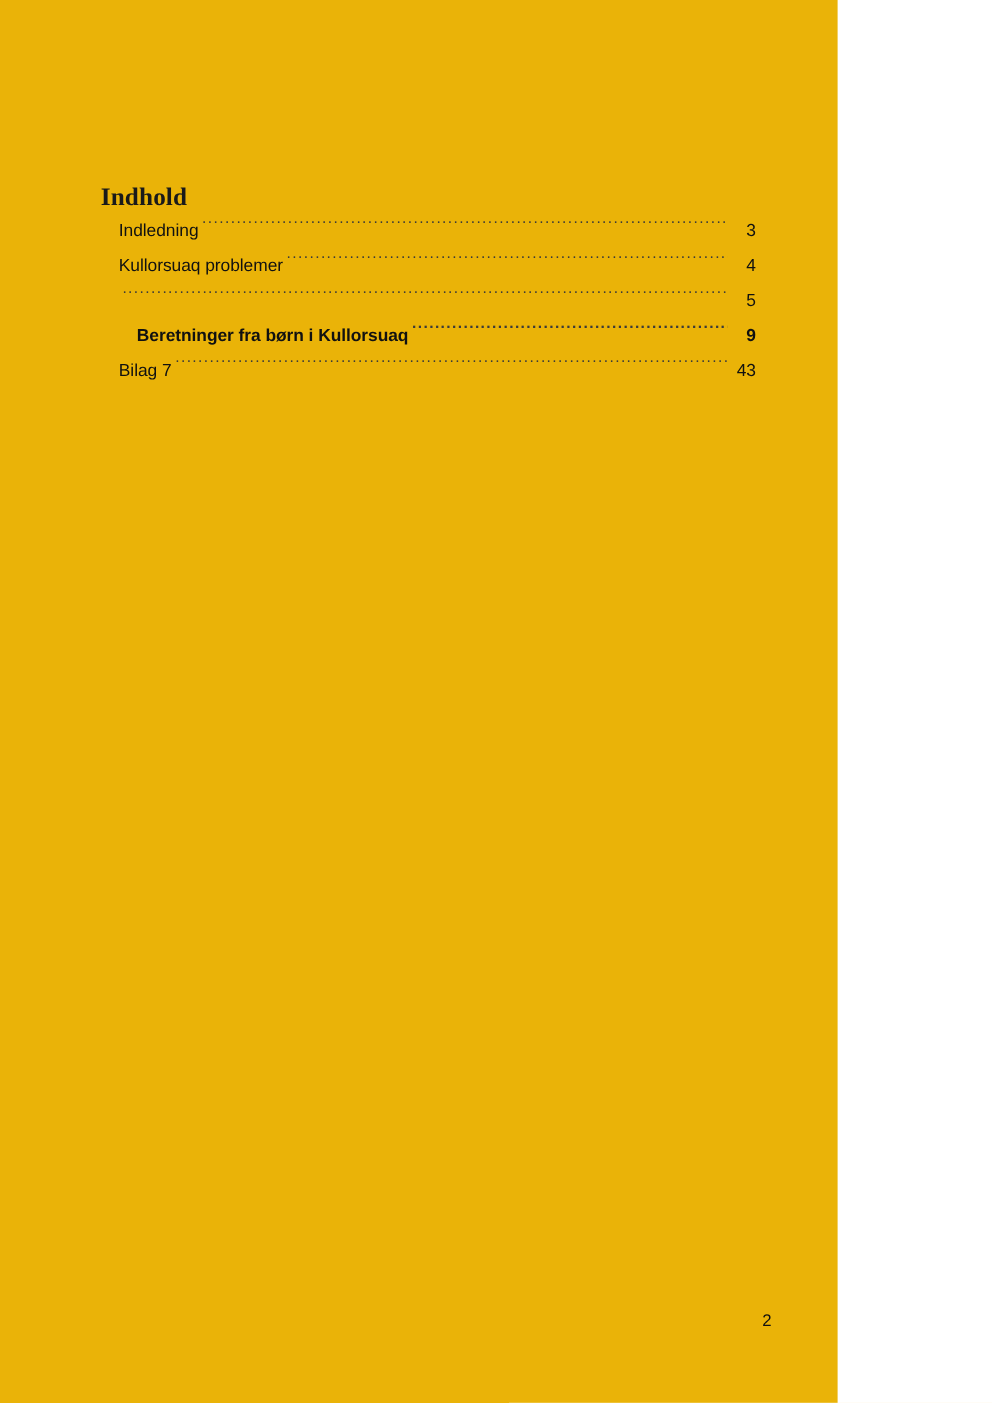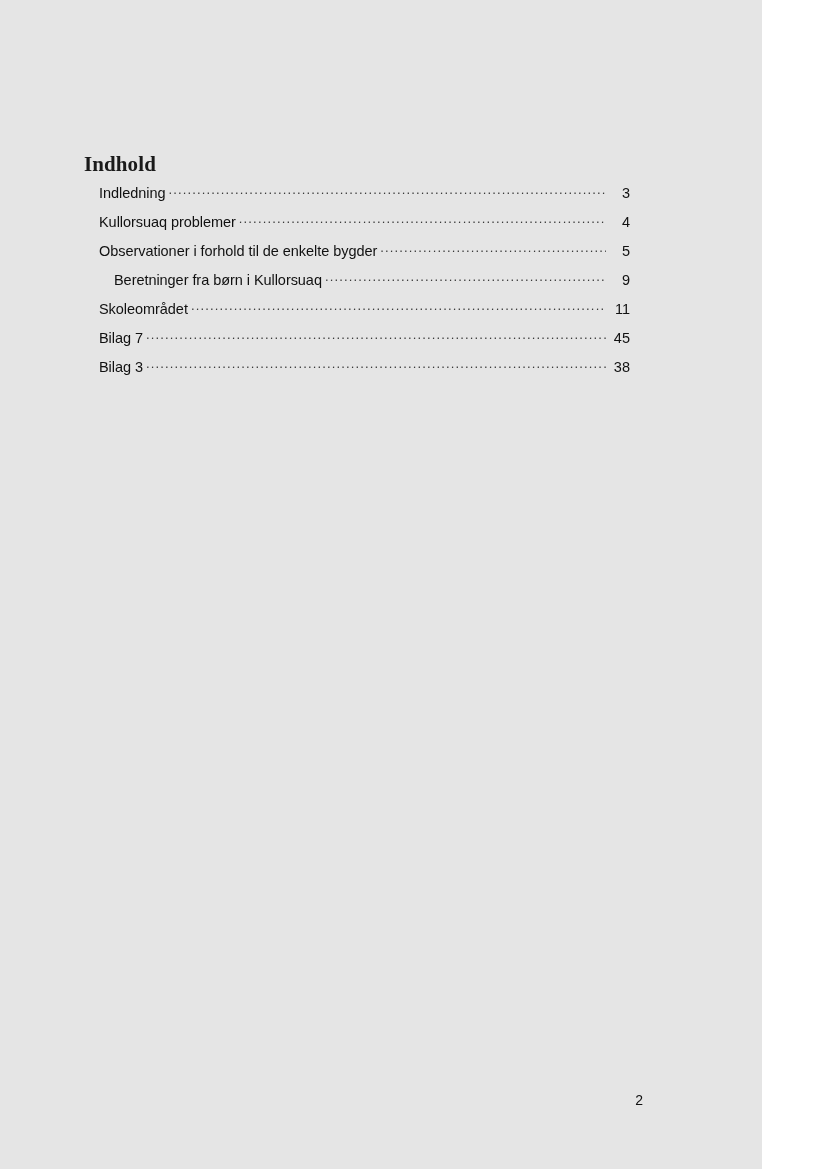--- a/index.html
+++ b/index.html
@@ -14,23 +14,23 @@
     position: relative;
     overflow: hidden;
     font-family: "Liberation Sans", sans-serif;
     -webkit-font-smoothing: antialiased;
   }
 
   .page {
     position: absolute;
     left: 0;
     top: 0;
-    width: 762px;
+    width: 698px;
     height: 1169px;
-    background: #e5e5e5;
+    background: #eab308;
   }
 
   
   .toc-heading {
     position: absolute;
     left: 84px;
     top: 152px;
     font-family: "Liberation Serif", "DejaVu Serif", serif;
     font-weight: bold;
     font-size: 21px;
@@ -43,30 +43,30 @@
   
   .toc-list {
     position: absolute;
     left: 84px;
     top: 179px;
     width: 546px;
   }
 
   .toc-entry {
     display: flex;
-    align-items: center;
+    align-items: flex-start;
     height: 29px;
     font-size: 14.5px;
     line-height: 29px;
     color: #111111;
     white-space: nowrap;
   }
 
   .toc-entry.level-1 { padding-left: 15px; }
-  .toc-entry.level-2 { padding-left: 30px; }
+  .toc-entry.level-2 { padding-left: 30px; font-weight: bold; }
 
   .toc-title {
     flex: 0 0 auto;
     letter-spacing: -0.05px;
   }
 
   .toc-leader {
     flex: 1 1 auto;
     overflow: hidden;
     margin: 0 2px 0 3px;
@@ -114,41 +114,30 @@
         <span class="toc-title">Indledning</span>
         <span class="toc-leader"></span>
         <span class="toc-page">3</span>
       </div>
       <div class="toc-entry level-1">
         <span class="toc-title">Kullorsuaq problemer</span>
         <span class="toc-leader"></span>
         <span class="toc-page">4</span>
       </div>
       <div class="toc-entry level-1">
-        <span class="toc-title">Observationer i forhold til de enkelte bygder</span>
         <span class="toc-leader"></span>
         <span class="toc-page">5</span>
       </div>
       <div class="toc-entry level-2">
         <span class="toc-title">Beretninger fra børn i Kullorsuaq</span>
         <span class="toc-leader"></span>
         <span class="toc-page">9</span>
       </div>
       <div class="toc-entry level-1">
-        <span class="toc-title">Skoleområdet</span>
-        <span class="toc-leader"></span>
-        <span class="toc-page">11</span>
-      </div>
-      <div class="toc-entry level-1">
         <span class="toc-title">Bilag 7</span>
         <span class="toc-leader"></span>
-        <span class="toc-page">45</span>
-      </div>
-      <div class="toc-entry level-1">
-        <span class="toc-title">Bilag 3</span>
-        <span class="toc-leader"></span>
-        <span class="toc-page">38</span>
+        <span class="toc-page">43</span>
       </div>
     </div>
 
   <div class="page-number">2</div>
 
 </div>
 
 </body></html>

